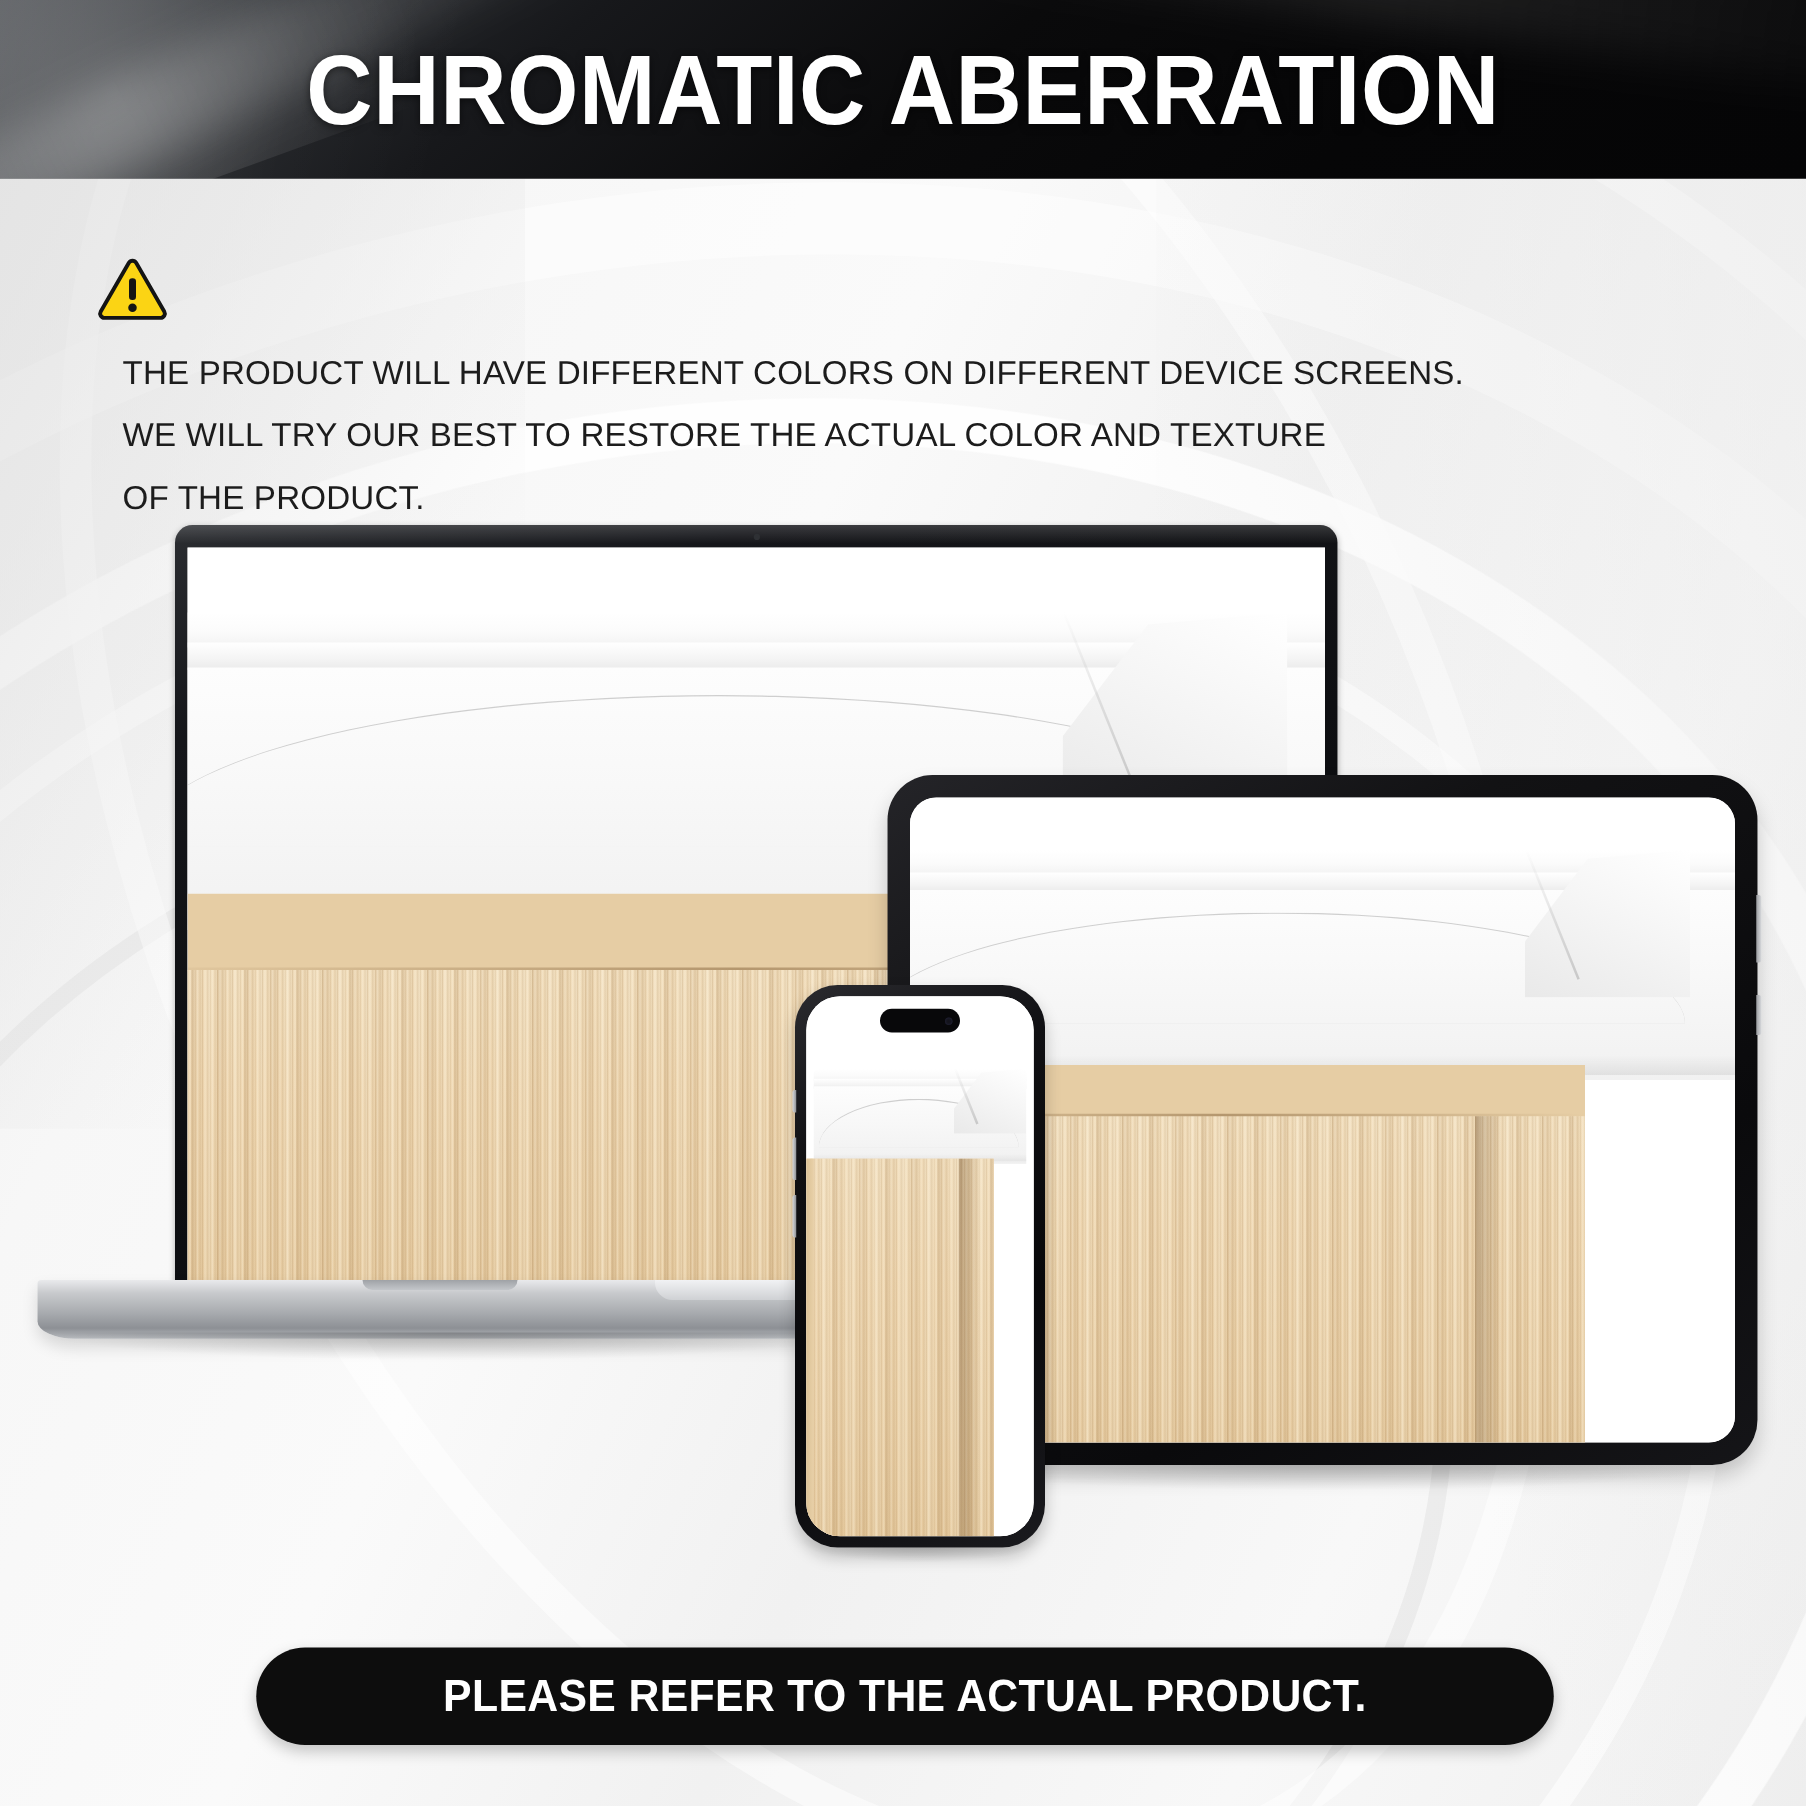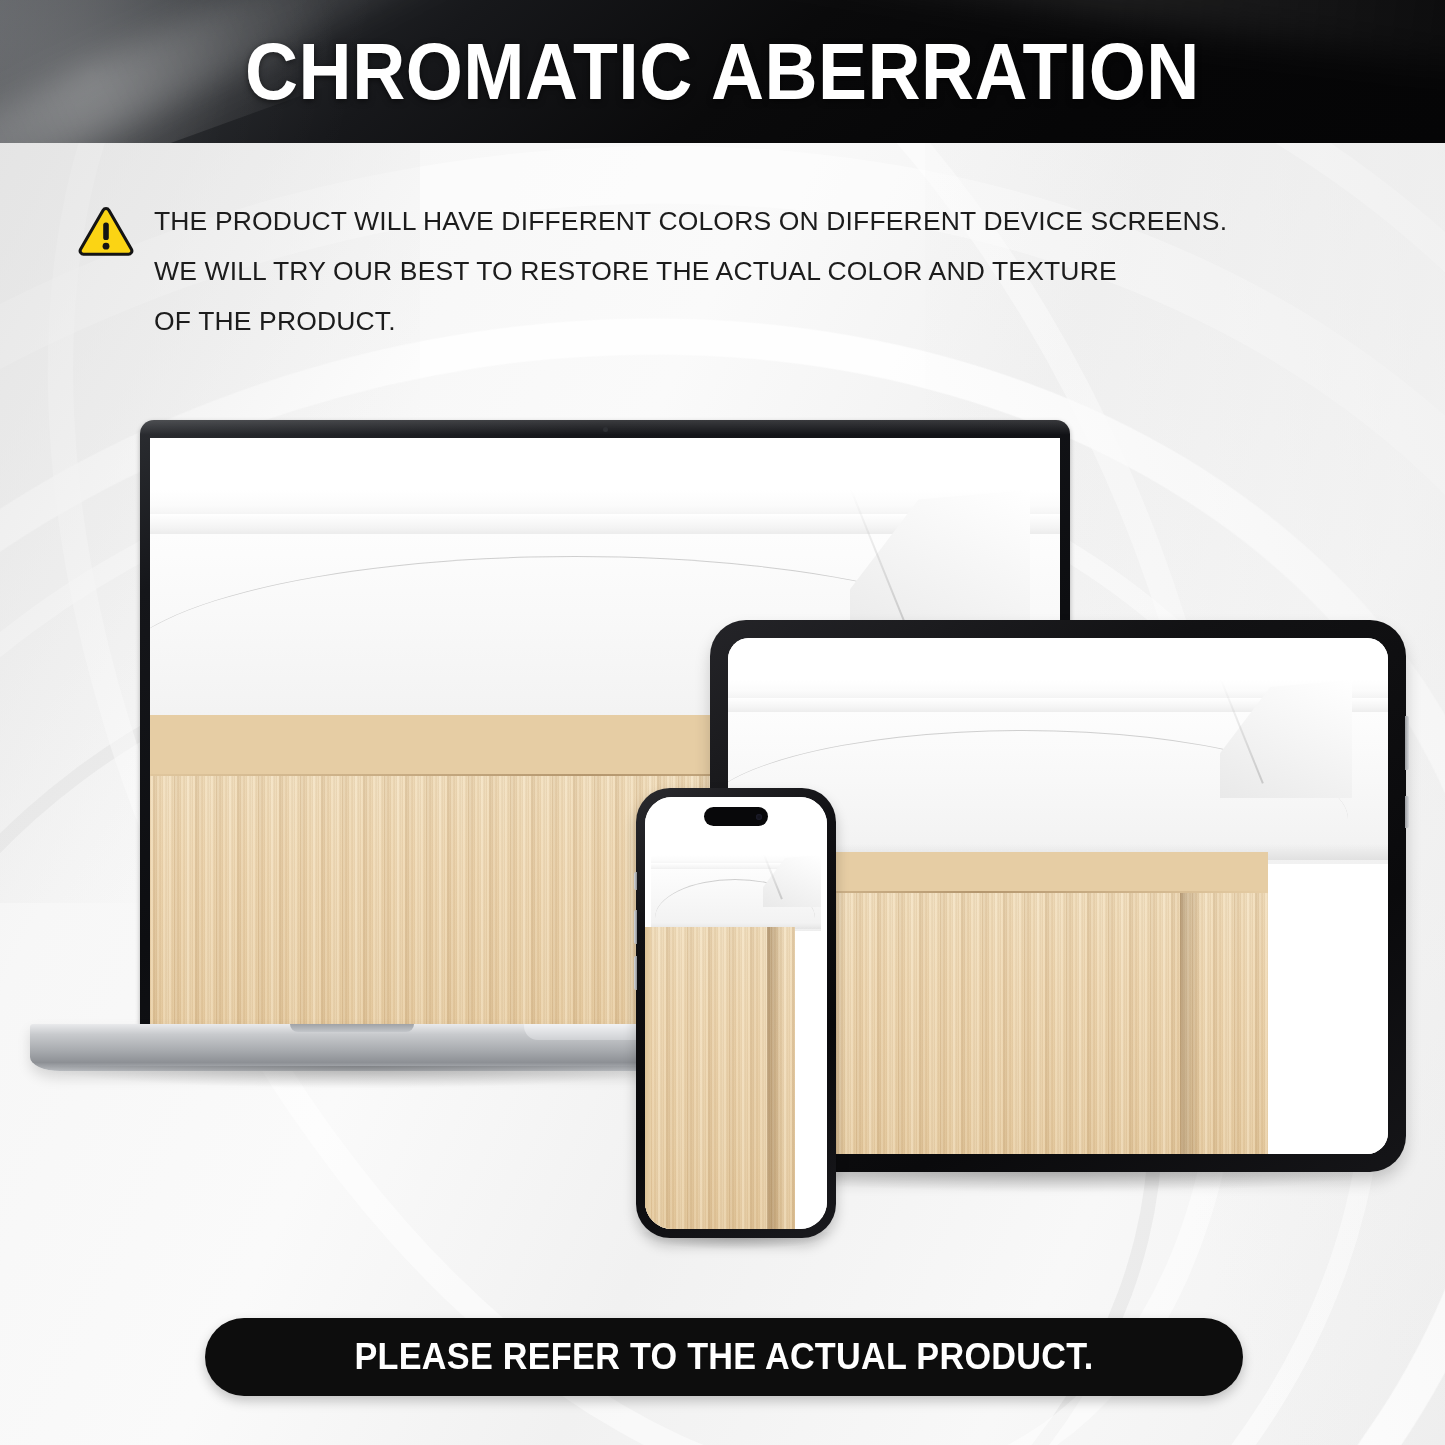--- a/index.html
+++ b/index.html
@@ -98,21 +98,21 @@
     font-size:79px;
     letter-spacing:0.5px;
     transform:translateY(-50%) scaleX(0.93);
     text-shadow:0 2px 7px rgba(0,0,0,0.55);
     white-space:nowrap;
   }
 
   
   .note{
     position:absolute;left:78px;top:196px;width:1320px;
-    display:flex;align-items:flex-start;gap:0px;
+    display:flex;align-items:flex-start;gap:11px;flex-direction:column;
   }
   .warn-icon{
     width:56px;height:52px;flex:0 0 56px;margin-top:10px;
   }
   .note-text{
     margin-left:20px;
     color:#1c1c1c;
     font-size:26.5px;
     line-height:50px;
     font-family:"Liberation Sans", sans-serif;

